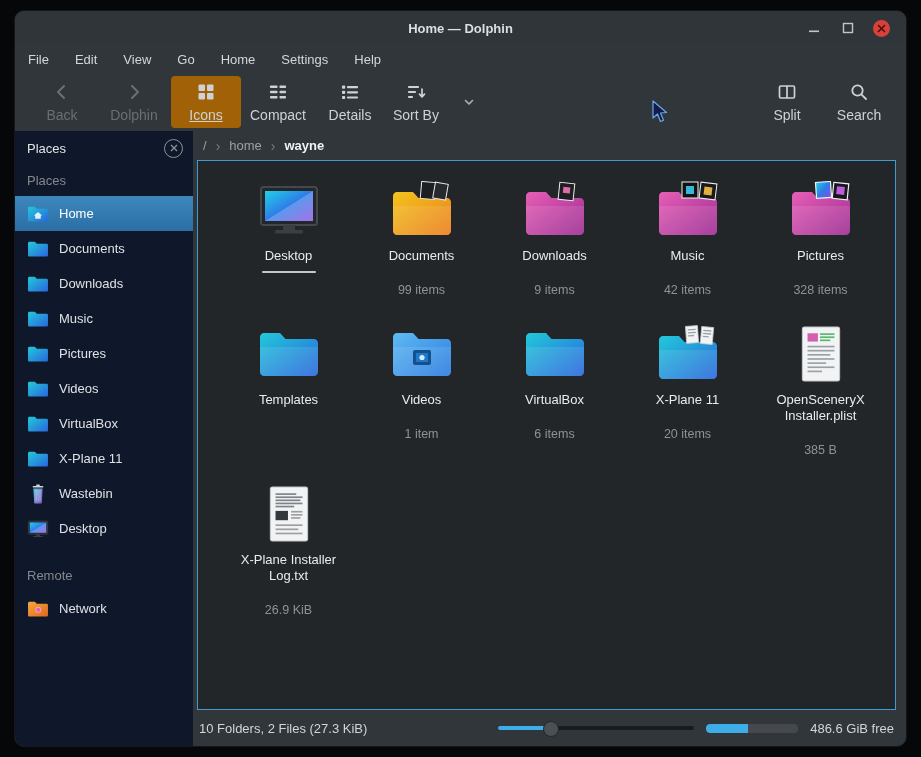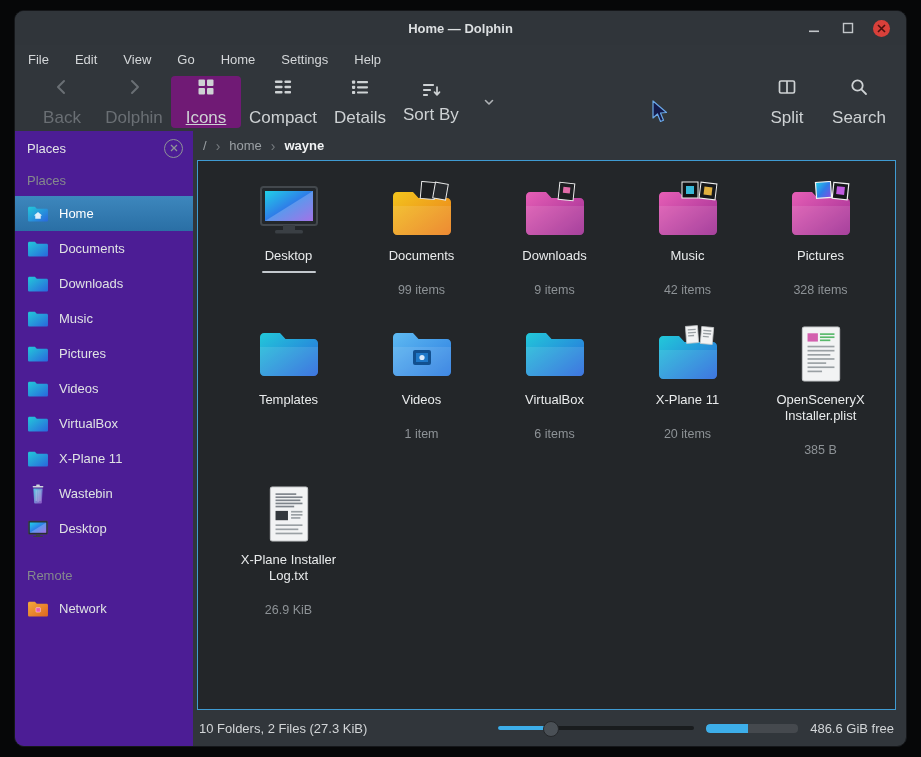--- a/index.html
+++ b/index.html
@@ -17,31 +17,31 @@
   .titlebar{height:34px;position:relative;display:flex;align-items:center;flex:none;background:#30353a;}
   .title{position:absolute;left:0;right:0;text-align:center;color:#dcdfe1;font-size:13px;font-weight:700;}
   .tb-controls{margin-left:auto;display:flex;align-items:center;gap:16px;padding-right:16px;z-index:2;}
   .tb-btn{width:18px;height:18px;display:flex;align-items:center;justify-content:center;cursor:default;}
   .close-circle{width:17px;height:17px;border-radius:50%;background:#d8403a;display:flex;align-items:center;justify-content:center;}
   
   .menubar{height:28px;display:flex;align-items:center;flex:none;}
   .menu-item{padding:0 13px;color:#d4d7d9;font-size:13px;height:100%;display:flex;align-items:center;}
   
   .toolbar{height:58px;display:flex;align-items:center;padding:0 12px;gap:2px;flex:none;}
-  .tool-btn{display:flex;flex-direction:column;align-items:center;justify-content:space-between;gap:4px;
-    min-width:58px;height:52px;border-radius:4px;color:#ced2d4;font-size:17px;padding:0 6px;}
+  .tool-btn{display:flex;flex-direction:column;align-items:center;justify-content:center;gap:4px;
+    min-width:58px;height:52px;border-radius:4px;color:#ced2d4;font-size:14px;padding:0 6px;}
   .tool-btn.disabled{color:#6a6f74;}
-  .tool-btn.selected{background:#701a75;text-decoration:underline;}
+  .tool-btn.selected{background:#a16207;text-decoration:underline;}
   .tool-btn .ico{height:22px;display:flex;align-items:center;justify-content:center;}
   .sortby-wrap{display:flex;align-items:center;}
   .sort-chevron{margin-left:2px;display:flex;align-items:center;}
   .toolbar-spacer{flex:1;}
   
   .content{flex:1;display:flex;min-height:0;}
-  .sidebar{width:178px;flex:none;background:#4c1d95;display:flex;flex-direction:column;}
+  .sidebar{width:178px;flex:none;background:#0f172a;display:flex;flex-direction:column;}
   .side-header{height:30px;display:flex;align-items:center;padding:2px 10px 0 12px;flex:none;}
   .side-header-label{color:#e2e5e7;font-size:13px;font-weight:400;}
   .side-close{margin-left:auto;width:17px;height:17px;border-radius:50%;border:1px solid #8e9397;display:flex;align-items:center;justify-content:center;}
   .section-label{color:#85898d;font-size:13px;padding:10px 12px 8px 12px;}
   .section-label.remote{padding-top:22px;}
   .side-item{height:35px;display:flex;align-items:center;gap:9px;padding-left:11px;color:#dfe2e4;font-size:13px;cursor:default;}
   .side-item.selected{background:linear-gradient(#3d87bd,#2a6fa5);color:#ffffff;}
   .side-icon{width:24px;height:20px;display:flex;align-items:center;justify-content:center;flex:none;}
   
   .main{flex:1;display:flex;flex-direction:column;min-width:0;}

